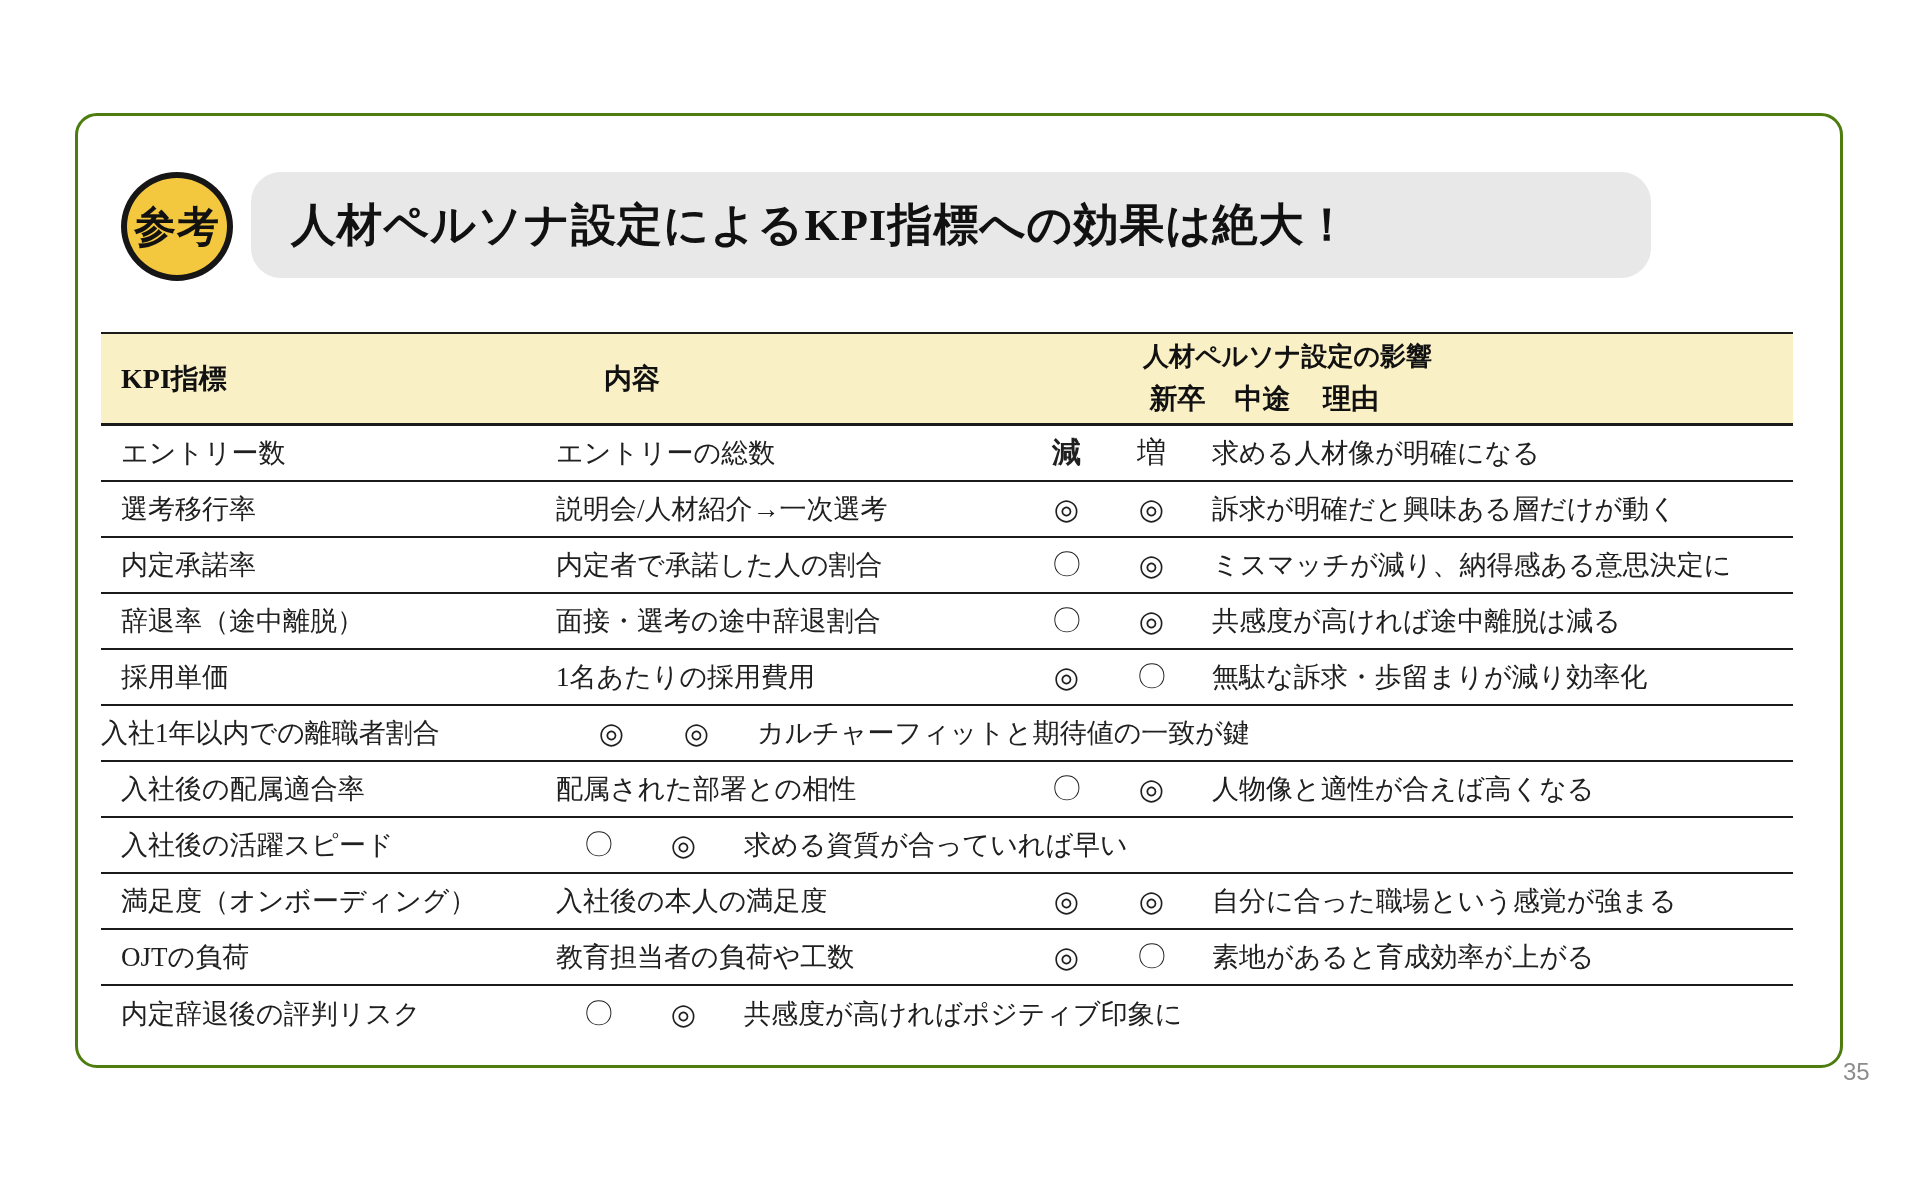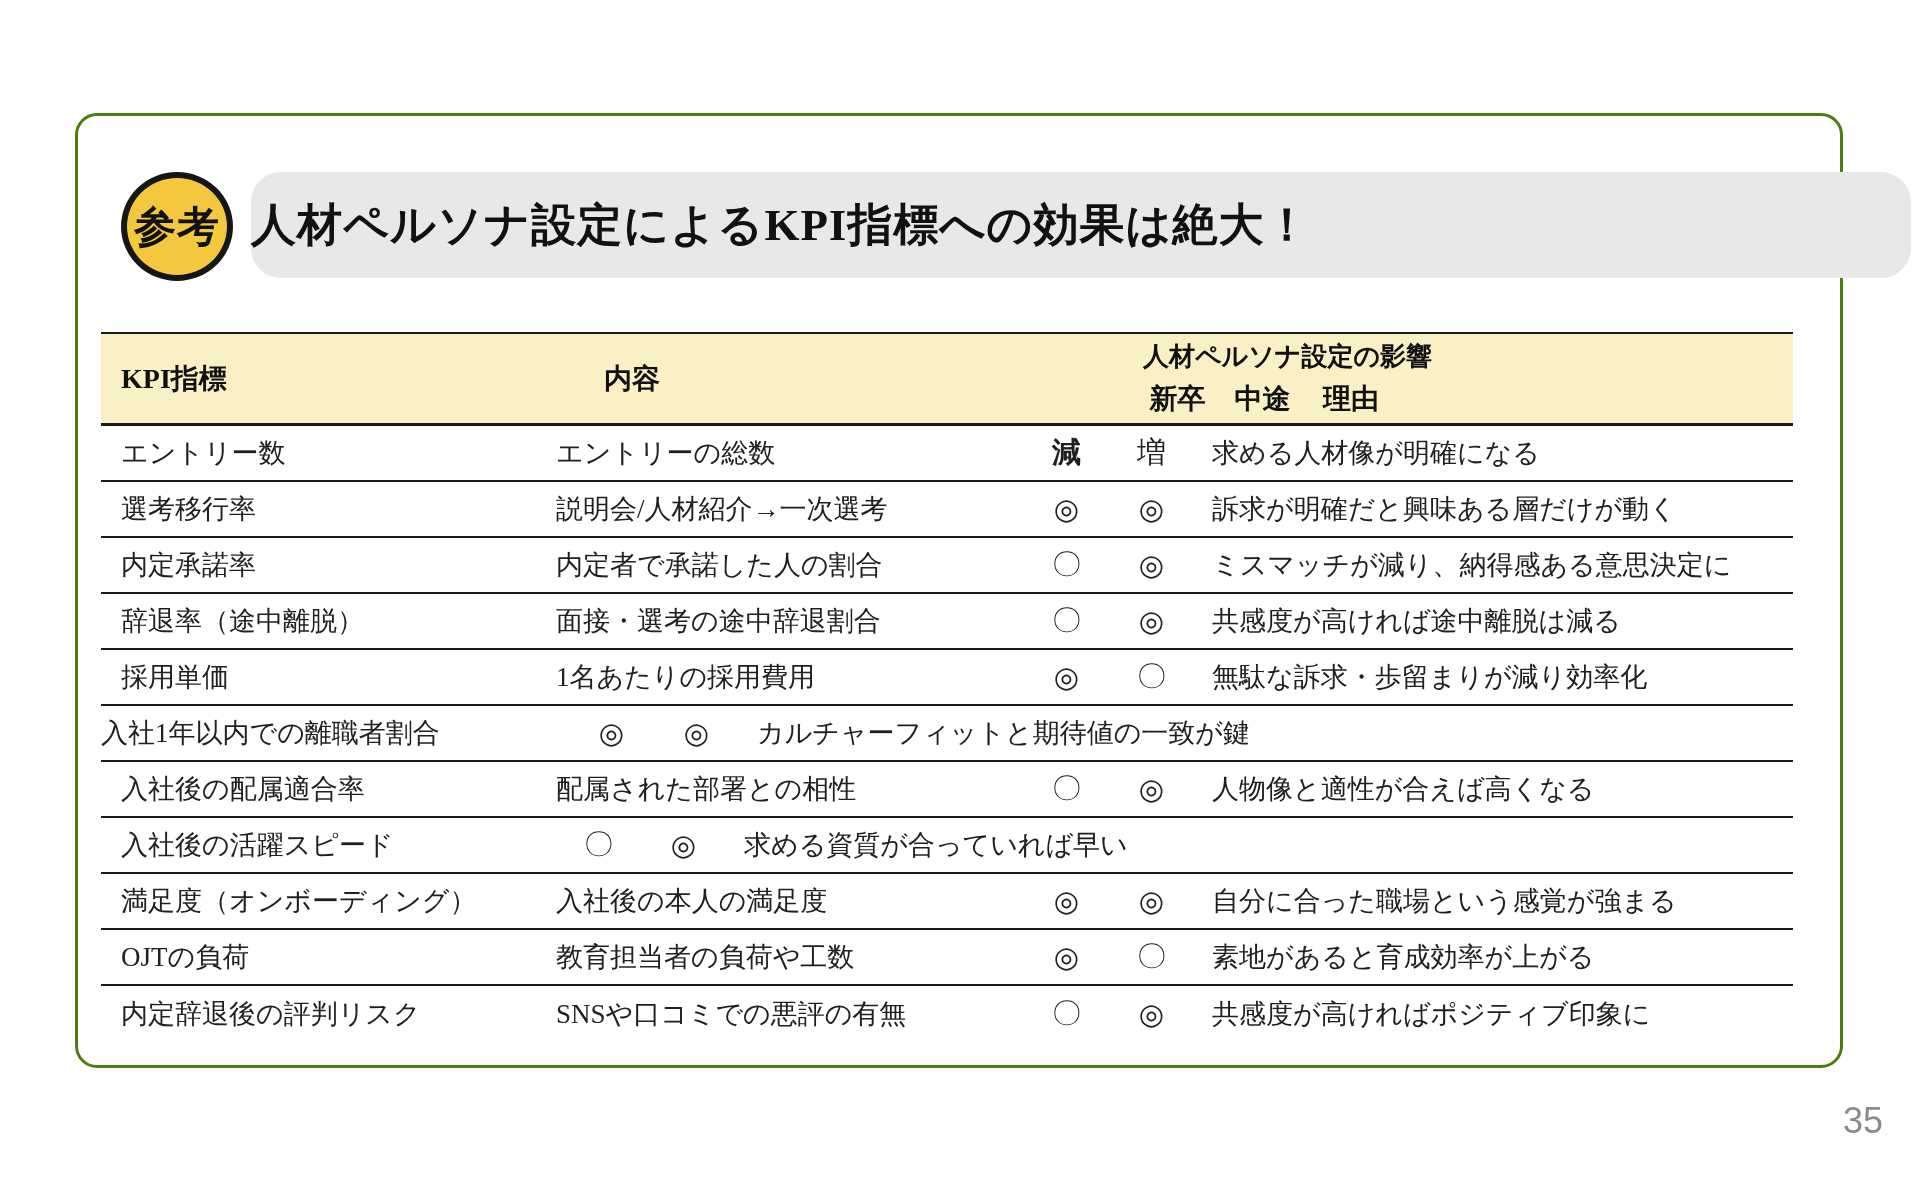--- a/index.html
+++ b/index.html
@@ -30,24 +30,25 @@
     border: 6px solid #161616;
     border-radius: 50%;
     display: flex; align-items: center; justify-content: center;
     font-size: 42px; font-weight: bold; color: #111;
     letter-spacing: 1px;
   }
 
   .titlebar {
     position: absolute;
     left: 173px; top: 56px;
-    width: 1660px; height: 106px;
+    width: 1400px; height: 106px;
     background: #e8e8e8;
     border-radius: 30px;
     display: flex; align-items: center;
+    padding-left: 40px;
   }
   .titlebar .title-text {
     font-size: 45px; font-weight: bold; color: #111;
     letter-spacing: 1px;
   }
 
   .kpi-table {
     position: absolute;
     left: 23px; top: 216px;
     width: 1692px;
@@ -98,22 +99,22 @@
   .h-impact-cols .col-reason {
     font-size: 28px; font-weight: bold; color: #111;
   }
 
   .cell-text { font-size: 27px; color: #202020; }
   .marker { font-size: 29px; color: #202020; }
   .marker.bold { font-weight: bold; }
 
   .page-number {
     position: absolute;
-    left: 1843px; top: 1100px;
-    font-size: 36px; color: #8c8c8c;
+    left: 1843px; top: 1058px;
+    font-size: 24px; color: #8c8c8c;
   }
 </style>
 </head>
 <body>
 
 <div class="stage">
   <div class="card">
 
     <div class="badge">
       <span>参考</span>
@@ -210,21 +211,20 @@
   <div class="t-row">
     <div class="cell-text col-kpi">OJTの負荷</div>
     <div class="cell-text col-desc">教育担当者の負荷や工数</div>
     <div class="marker col-new">◎</div>
     <div class="marker col-mid">〇</div>
     <div class="cell-text col-reason">素地があると育成効率が上がる</div>
   </div>
 
   <div class="t-row">
     <div class="cell-text col-kpi">内定辞退後の評判リスク</div>
-    <div class="cell-text col-desc">SNSや口コミでの悪評の有無</div>
     <div class="marker col-new">〇</div>
     <div class="marker col-mid">◎</div>
     <div class="cell-text col-reason">共感度が高ければポジティブ印象に</div>
   </div>
 </div>
     </div>
 
   </div>
 
   <div class="page-number">35</div>

